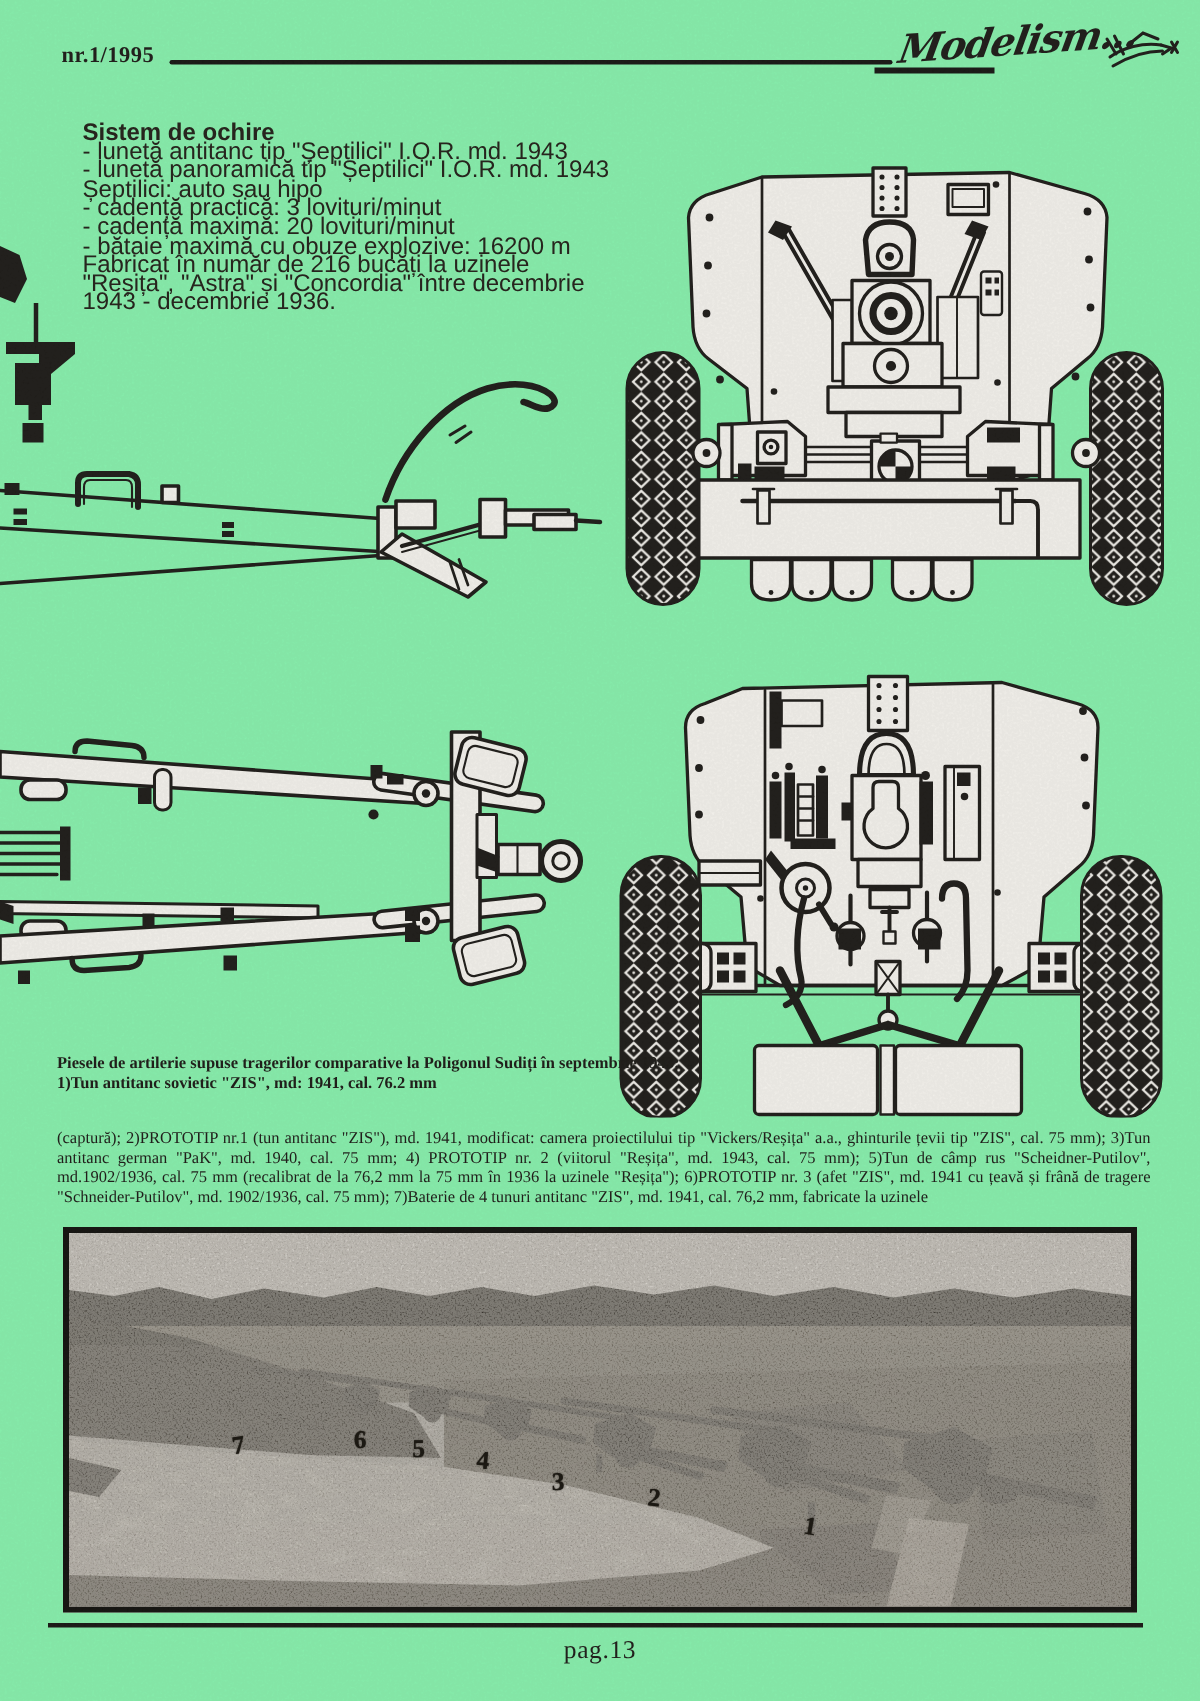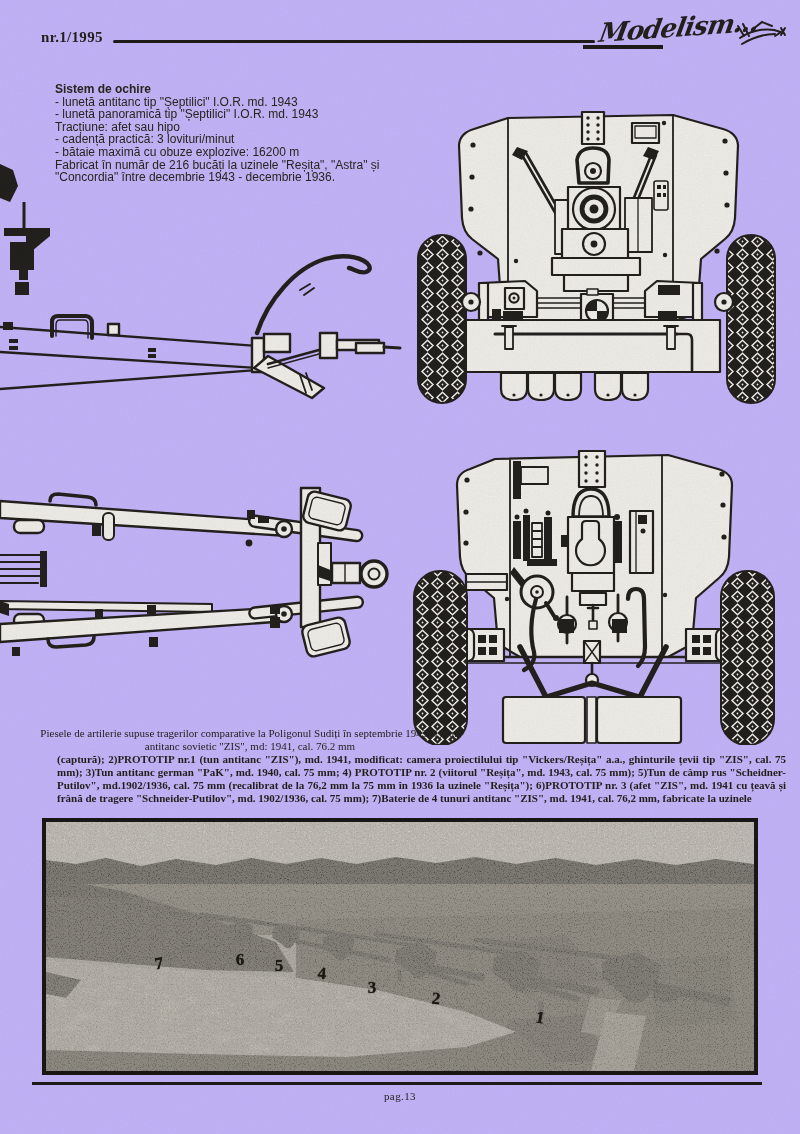--- a/index.html
+++ b/index.html
@@ -1,39 +1,39 @@
 <!DOCTYPE html>
 <html><head>
 <meta charset="utf-8">
 <style>
   html,body{margin:0;padding:0;}
   body{width:800px;height:1134px;background:#edebe5;font-family:"Liberation Sans",sans-serif;}
-  #page{position:relative;width:800px;height:1134px;background:#c4b5fd;overflow:hidden;color:#1d1b18;}
+  #page{position:relative;width:800px;height:1134px;background:#86efac;overflow:hidden;color:#1d1b18;}
   .abs{position:absolute;}
   
   .issue{left:41px;top:29px;font-family:"Liberation Serif",serif;font-weight:bold;font-size:15px;letter-spacing:.3px;}
   .hrule{left:113px;top:40px;width:482px;height:3px;background:#171614;border-radius:2px;}
   .logo-rule{left:583px;top:45px;width:80px;height:4px;background:#171614;}
   .logo-svg{left:590px;top:2px;}
   
-  .specs{left:55px;top:83px;width:356px;font-size:12px;line-height:12.6px;color:#222019;}
+  .specs{left:55px;top:83px;width:356px;font-size:16px;line-height:12.6px;color:#222019;}
   .specs .s-h{font-weight:bold;}
   .specs div{white-space:normal;}
   
   .fig{position:absolute;}
   
-  .caption-lead{left:38px;top:727px;width:424px;font-family:"Liberation Serif",serif;font-weight:normal;font-size:11px;line-height:13px;text-align:center;color:#1b1a16;}
-  .caption-body{left:38px;top:753px;width:729px;font-family:"Liberation Serif",serif;font-weight:bold;font-size:11px;line-height:13px;text-align:justify;color:#1b1a16;margin-left:19px;}
+  .caption-lead{left:38px;top:703px;width:424px;font-family:"Liberation Serif",serif;font-weight:bold;font-size:11px;line-height:13px;text-align:left;color:#1b1a16;}
+  .caption-body{left:38px;top:753px;width:729px;font-family:"Liberation Serif",serif;font-weight:normal;font-size:11px;line-height:13px;text-align:justify;color:#1b1a16;}
   
   .photo{left:42px;top:818px;width:708px;height:249px;border:4px solid #12110e;background:#d6d2ca;}
   .photo svg{display:block;}
   .pnum{position:absolute;font-family:"Liberation Serif",serif;font-weight:bold;font-size:17px;color:#17140e;transform:translate(-50%,-50%);text-shadow:0 0 1px #17140e;}
   
   .frule{left:32px;top:1082px;width:730px;height:3px;background:#171614;}
-  .pageno{left:0;top:1090px;width:800px;text-align:center;font-family:"Liberation Serif",serif;font-size:11px;letter-spacing:.4px;}
+  .pageno{left:0;top:1090px;width:800px;text-align:center;font-family:"Liberation Serif",serif;font-size:17px;letter-spacing:.4px;}
   .page-noise{left:0;top:0;pointer-events:none;opacity:.07;}
 </style>
 </head>
 <body>
 
 <div id="page">
 
   <div class="abs issue">nr.1/1995</div>
   <div class="abs hrule"></div>
   <svg class="abs logo-svg" width="200" height="58" viewBox="0 0 200 58">
@@ -46,22 +46,23 @@
       <path d="M4,12 L-2,2 M9,12 L3,0"></path>
       <path d="M41,4 L45,11 M45,4 L41,11"></path>
     </g>
   </svg>
   <div class="abs logo-rule"></div>
 
   <div class="abs specs">
     <div class="s-h">Sistem de ochire</div>
     <div>- lunetă antitanc tip "Șeptilici" I.O.R. md. 1943</div>
     <div>- lunetă panoramică tip "Șeptilici" I.O.R. md. 1943</div>
-    <div>Tracțiune: afet sau hipo</div>
+    <div>Șeptilici: auto sau hipo</div>
     <div>- cadență practică: 3 lovituri/minut</div>
+    <div>- cadență maximă: 20 lovituri/minut</div>
     <div>- bătaie maximă cu obuze explozive: 16200 m</div>
     <div>Fabricat în număr de 216 bucăți la uzinele "Reșița", "Astra" și "Concordia" între decembrie 1943 - decembrie 1936.</div>
   </div>
 
   <svg class="fig" style="left:0;top:158px" width="62" height="150" viewBox="0 0 62 150">
     <g fill="#1d1b18" stroke="none">
       <path d="M0,6 L13,12 L18,28 L10,44 L0,40 Z"></path>
       <rect x="4" y="70" width="46" height="8"></rect>
       <path d="M26,78 L50,78 L26,98 Z"></path>
       <rect x="10" y="84" width="24" height="28"></rect>

